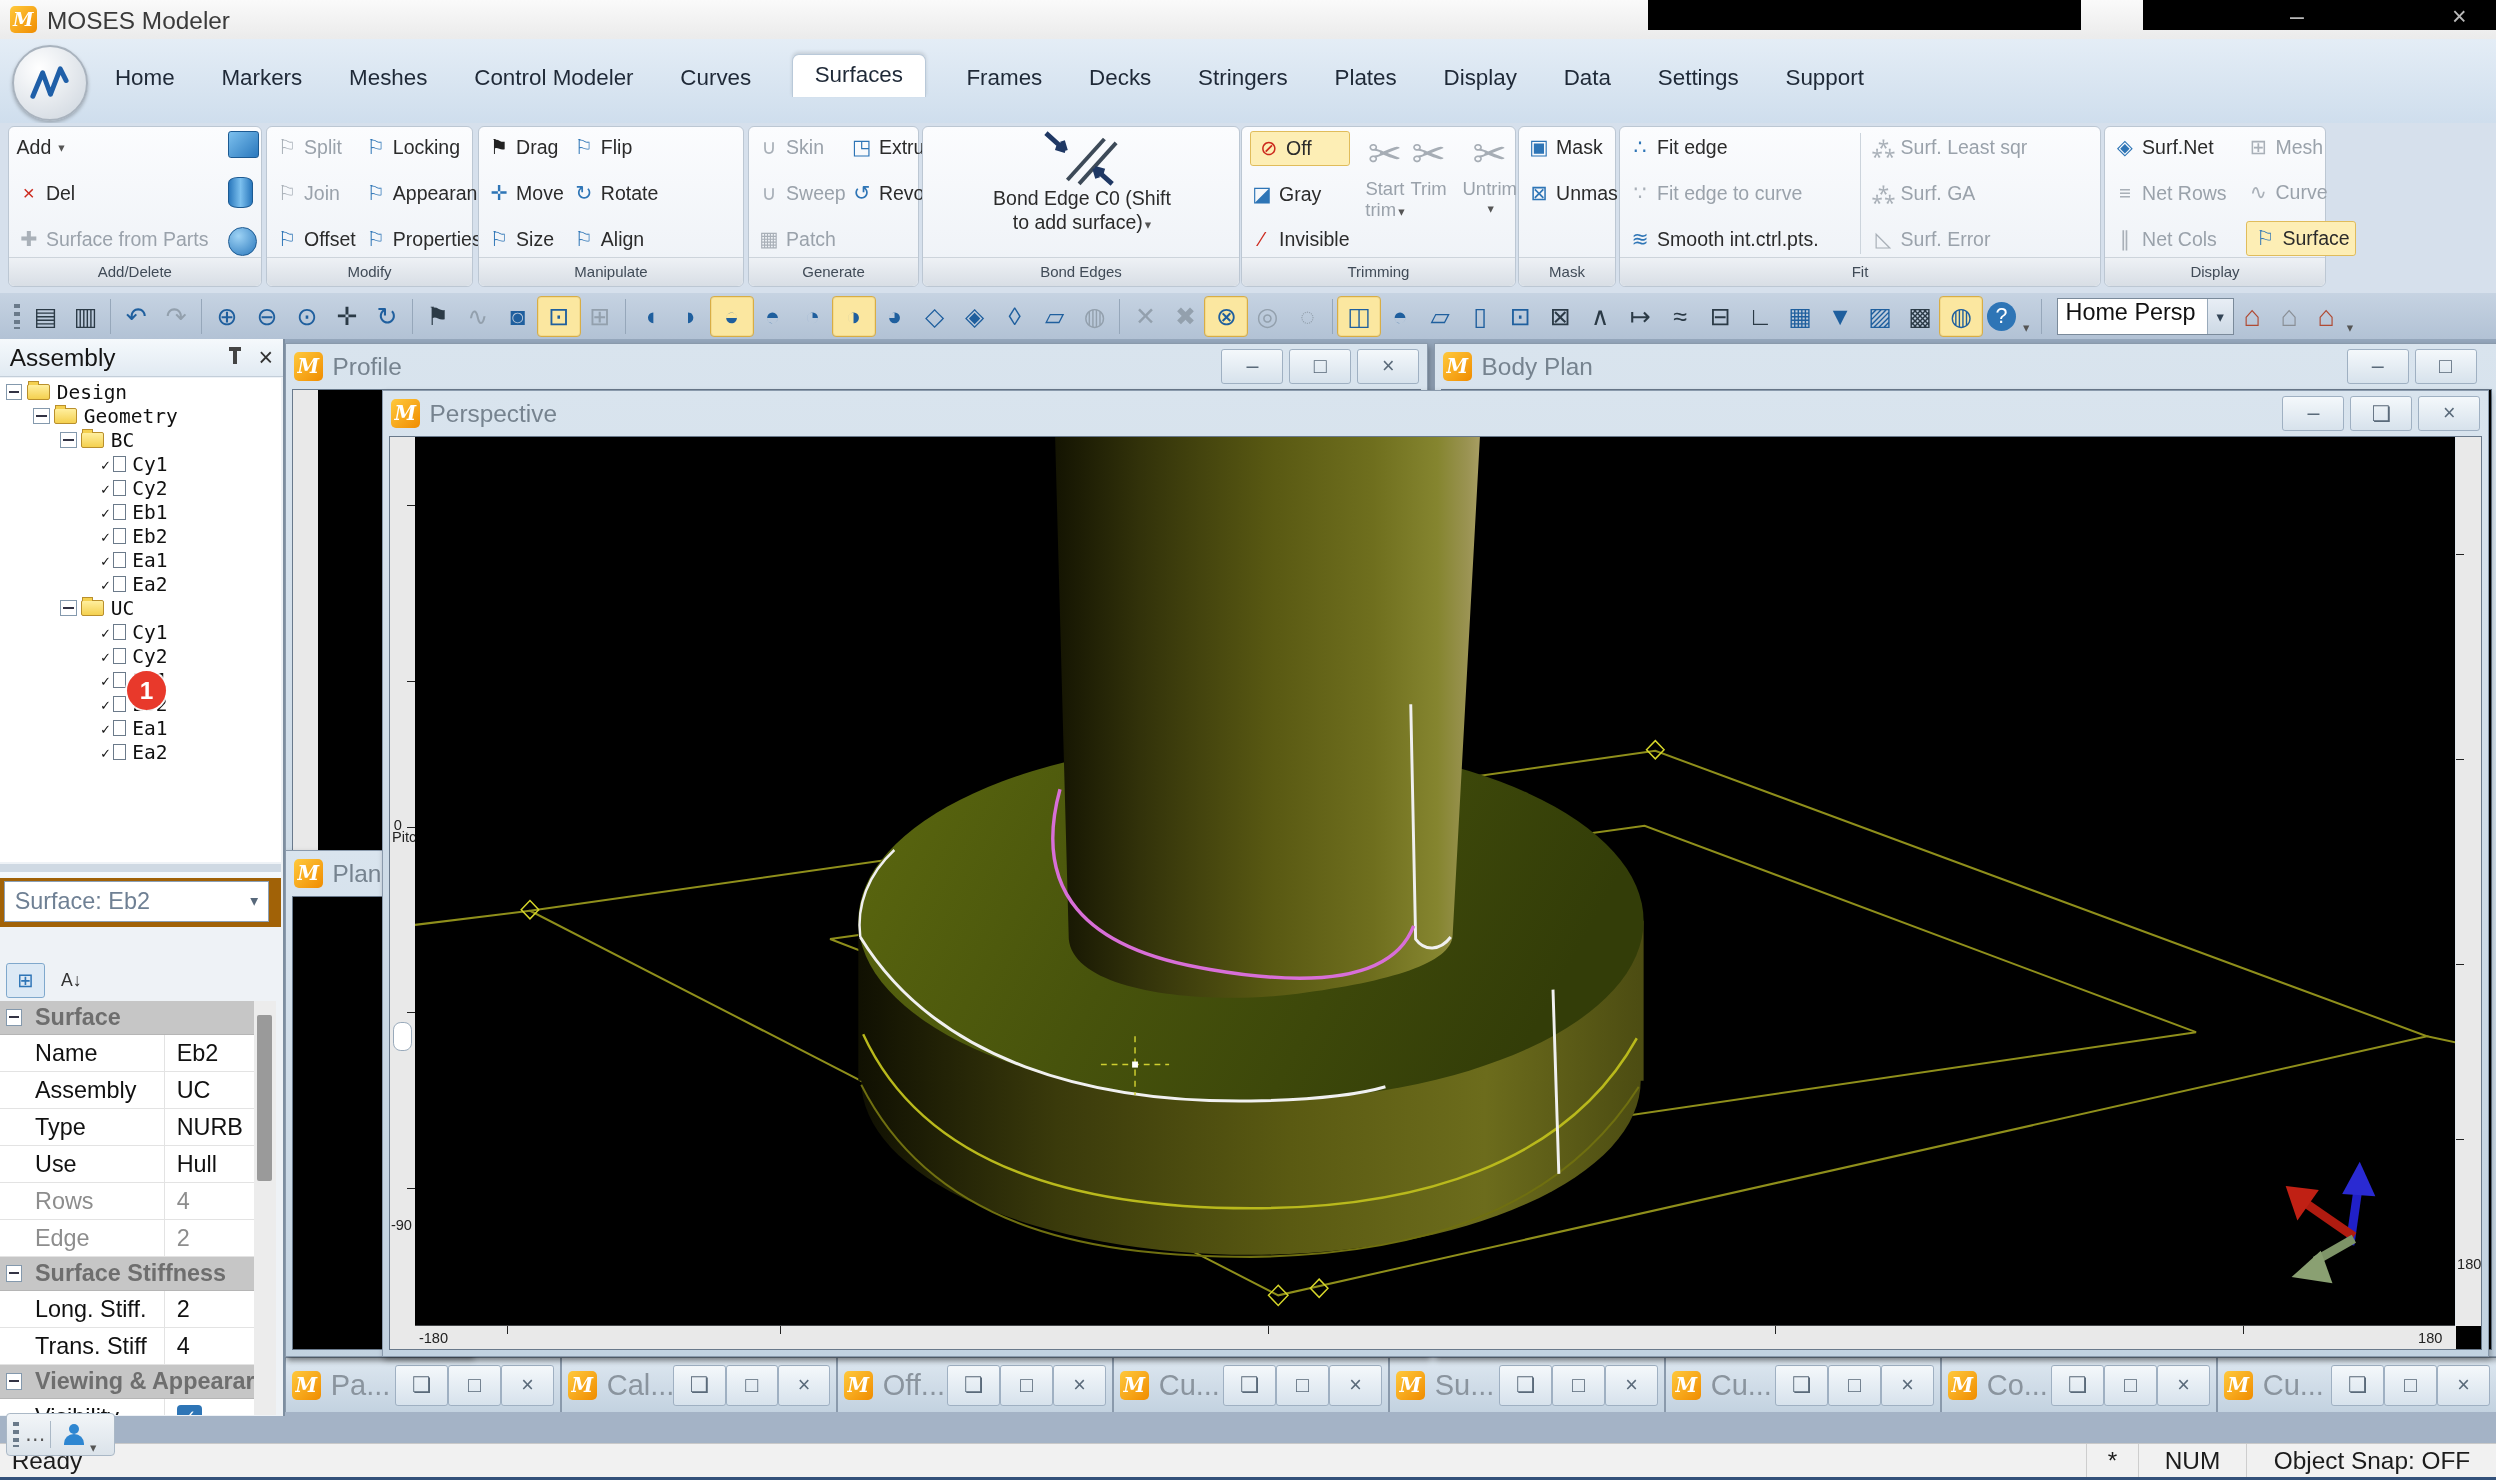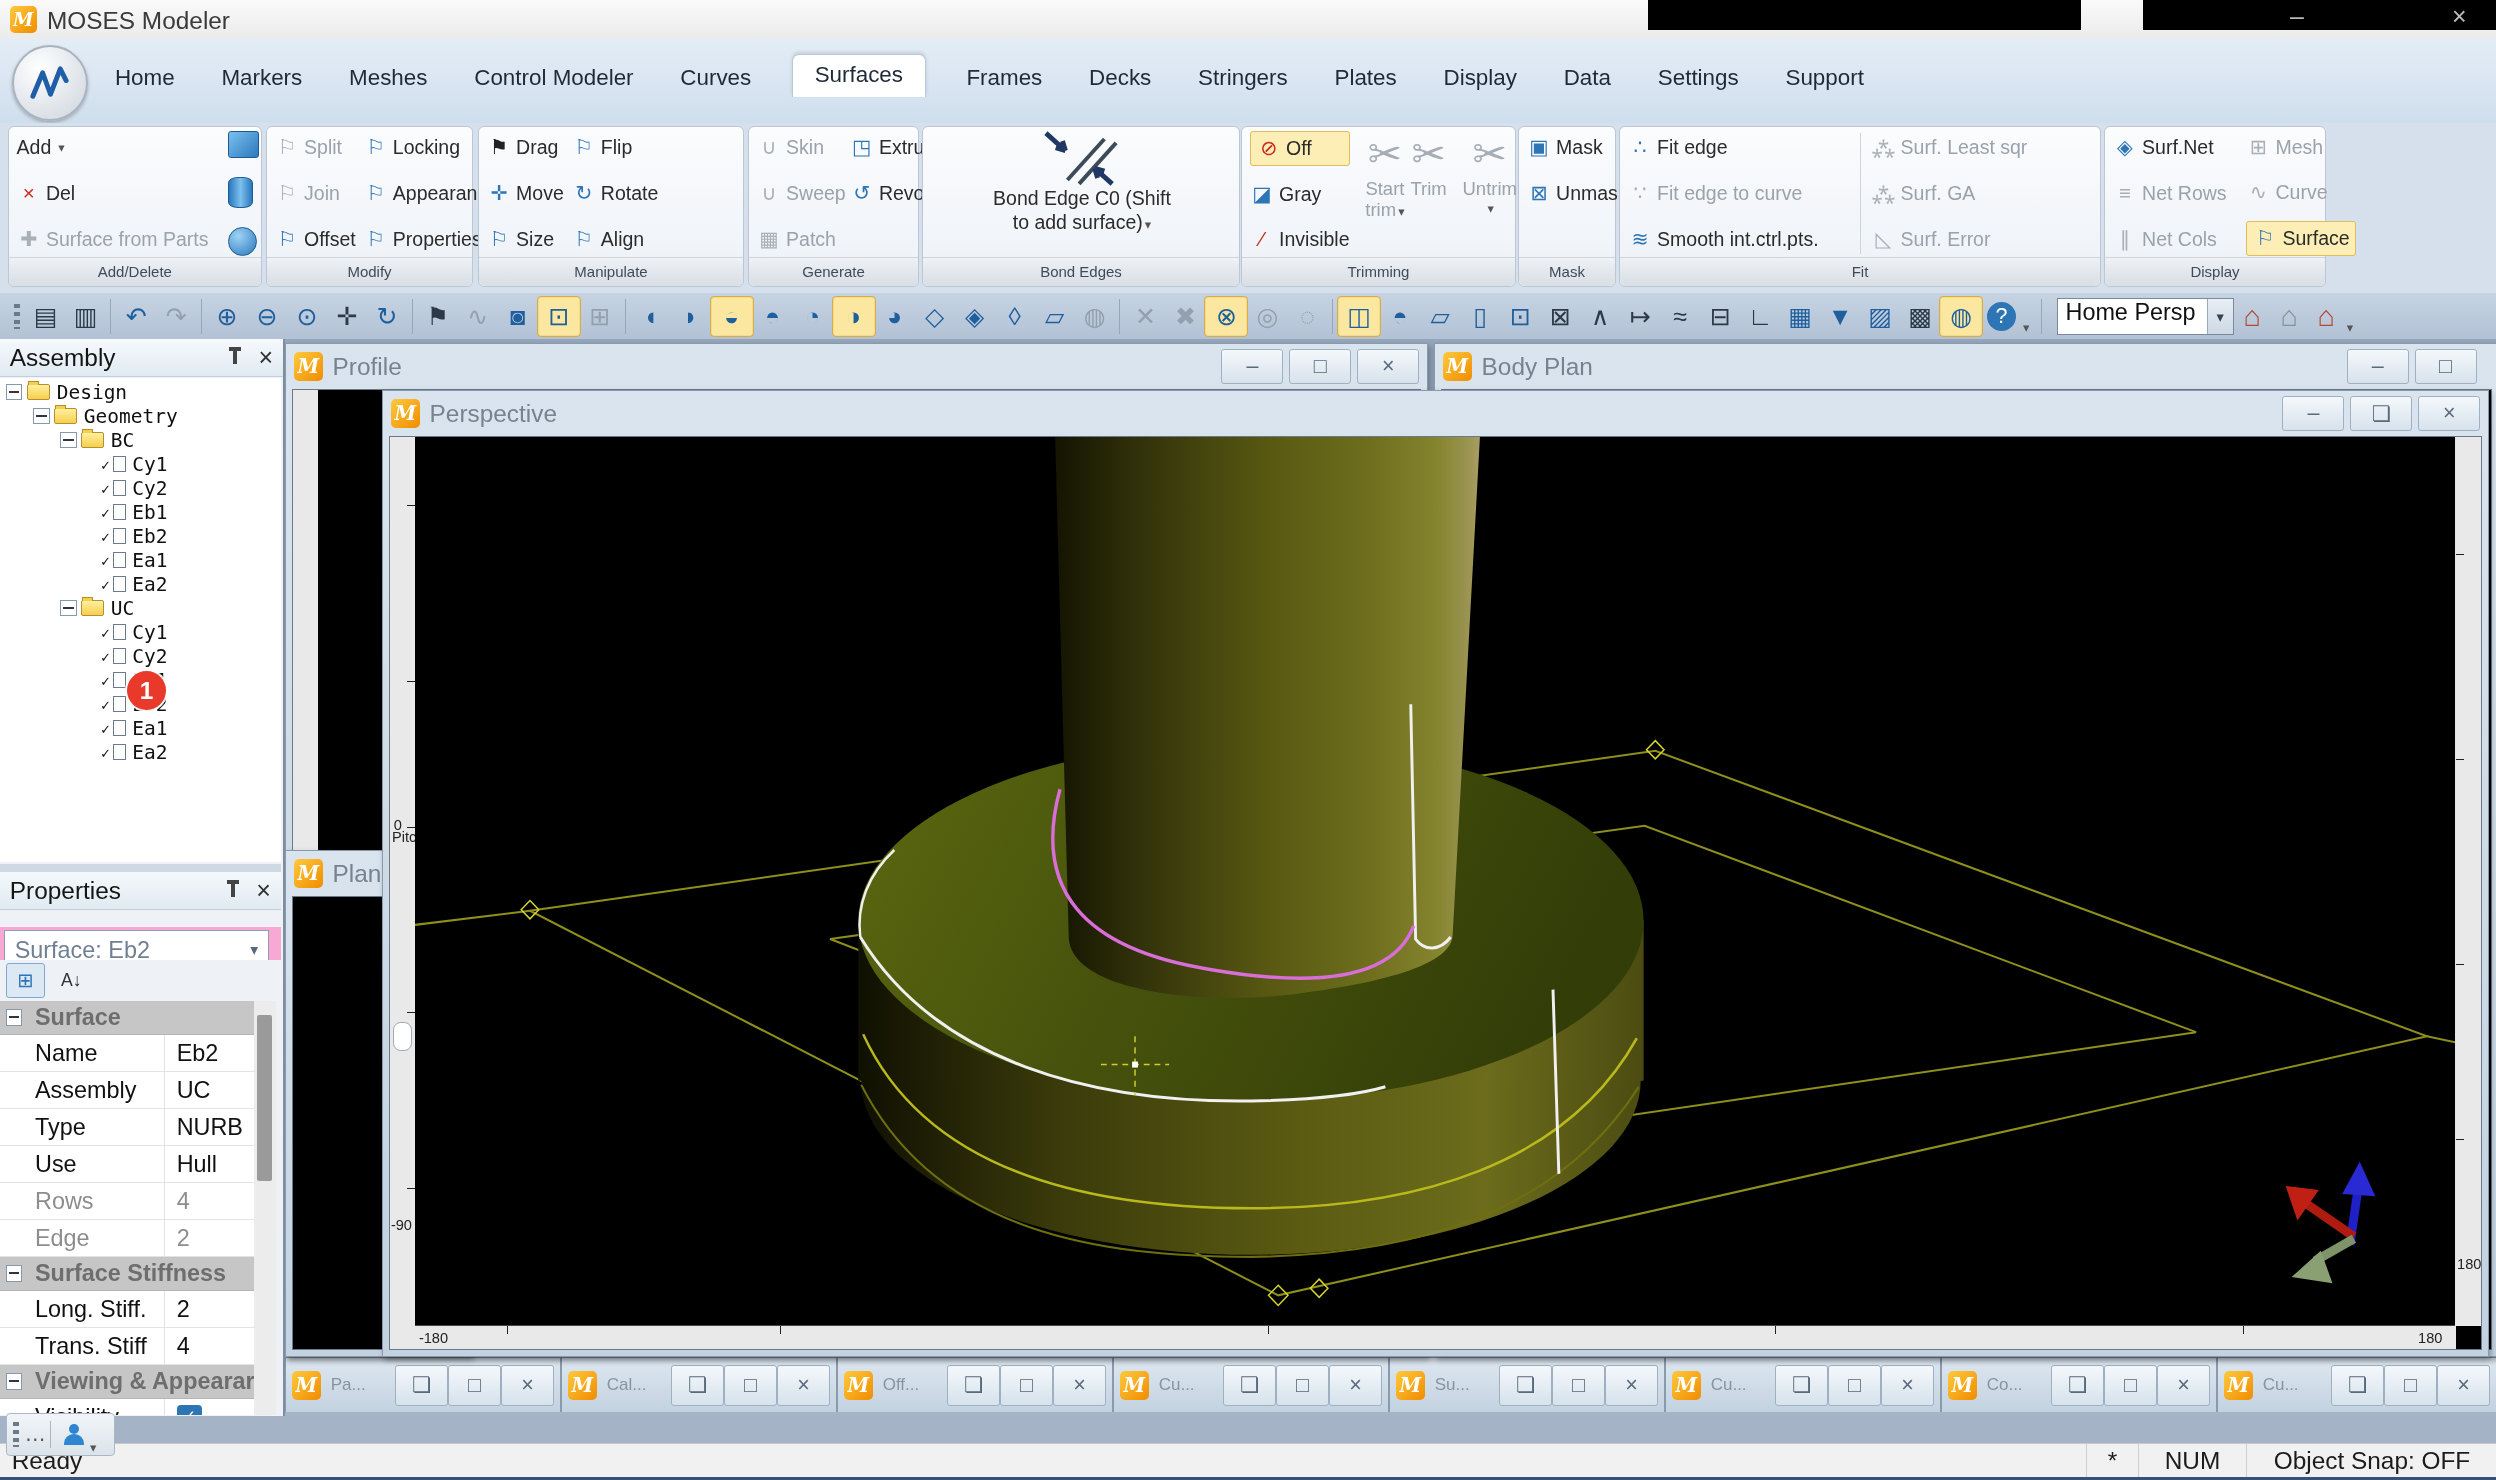--- a/index.html
+++ b/index.html
@@ -72,21 +72,21 @@
   .wbtns{margin-left:auto;display:flex;gap:5.9px;}
   .wbtn{width:60px;height:33px;background:linear-gradient(#f4f8fb,#d7e2ec);border:1px solid #9fb0c2;border-radius:2.9px;display:flex;align-items:center;justify-content:center;font-size:21.5px;color:#5a6a7a;}
   .wcontent{position:absolute;left:5.9px;right:5.9px;top:45px;bottom:5.9px;background:#000;border:1px solid #69798b;}
   .ruler{position:absolute;background:#e9e9e9;color:#333;}
   .rtickh{position:absolute;top:0;width:1px;height:7.8px;background:#222;}
   .rtickv{position:absolute;right:0;height:1px;width:7.8px;background:#222;}
   .rlab{position:absolute;font-size:14.6px;color:#222;}
   
   .tbar{position:absolute;top:1357px;height:56px;background:linear-gradient(#dde7f0,#c3d2e0);border:1px solid #8a9aac;box-sizing:border-box;display:flex;align-items:center;padding:0 5.9px;}
   .tbar .wbtn{width:51px;height:39px;}
-  .tbar .tlab{font-size:17px;color:#8a949e;margin-right:auto;white-space:nowrap;overflow:hidden;}
+  .tbar .tlab{font-size:29px;color:#8a949e;margin-right:auto;white-space:nowrap;overflow:hidden;}
   
   .badge{left:127px;top:671px;width:39px;height:39px;border-radius:50%;background:#e8392b;color:#fff;font-size:24.4px;font-weight:bold;display:flex;align-items:center;justify-content:center;box-shadow:0 0 0 2px rgba(255,255,255,.9);z-index:60;}
   .tooltip{left:181px;top:669px;width:624px;height:51px;background:rgba(80,84,88,.97);color:#f4f4f4;font-size:26px;display:flex;align-items:center;padding-left:17.6px;z-index:59;box-sizing:border-box;}
   .tooltip::before{content:"";position:absolute;left:-14.6px;top:13.7px;border:11.7px solid transparent;border-right:14.6px solid rgba(80,84,88,.97);}
   
   .ministrip{left:0;top:1412px;width:2497px;height:31px;background:#a4b3c6;}
   .minitb{left:5.9px;top:1413px;width:109px;height:43px;background:linear-gradient(#f2f5f8,#dbe3ea);border:1px solid #aab8c6;border-radius:3.9px;display:flex;align-items:center;padding:0 5.9px;box-sizing:border-box;z-index:5;}
   .gripdots{width:5.9px;height:25px;background:repeating-linear-gradient(#6a7a8a 0 3.9px,transparent 3.9px 7.8px);margin-right:5.9px;}
   .person{width:21.5px;height:21.5px;position:relative;margin-left:7.8px;}
   .person::before{content:"";position:absolute;left:5.9px;top:0;width:10.7px;height:10.7px;border-radius:50%;background:#2e86d1;}
@@ -713,21 +713,21 @@
         </div>
     </div>
 
     <div style="position:absolute;left:0;top:525px;width:281px;height:8.8px;background:#cfd9e3;"></div>
 
     <div class="panel-head" style="position:absolute;left:0;top:533px;width:261px;height:37px;">
       <span>Properties</span>
       <div class="pin"></div>
       <span class="xglyph">×</span>
     </div>
-    <div style="position:absolute;left:0;top:588px;width:281px;height:49px;background:#f9a8d4;">
+    <div style="position:absolute;left:0;top:539px;width:281px;height:49px;background:#a16207;">
       <div style="position:absolute;left:3.9px;top:2.9px;width:265px;height:41px;background:#fff;border:1px solid #8aa0b8;display:flex;align-items:center;font-size:23.4px;color:#6f8094;padding-left:9.8px;box-sizing:border-box;">
         <span>Surface: Eb2</span>
         <span style="margin-left:auto;margin-right:9.8px;color:#57687a;font-size:15.6px;">▾</span>
       </div>
     </div>
     <div style="position:absolute;left:0;top:621px;width:281px;height:41px;background:#eef2f6;display:flex;align-items:center;gap:7.8px;padding-left:5.9px;box-sizing:border-box;">
       <div style="width:37px;height:33px;background:#dce9f5;border:1px solid #7fa8cc;border-radius:2.9px;display:flex;align-items:center;justify-content:center;font-size:19.5px;color:#2e75b6;">⊞</div>
       <div style="width:37px;height:33px;display:flex;align-items:center;justify-content:center;font-size:17.6px;color:#333;">A↓</div>
     </div>
 

